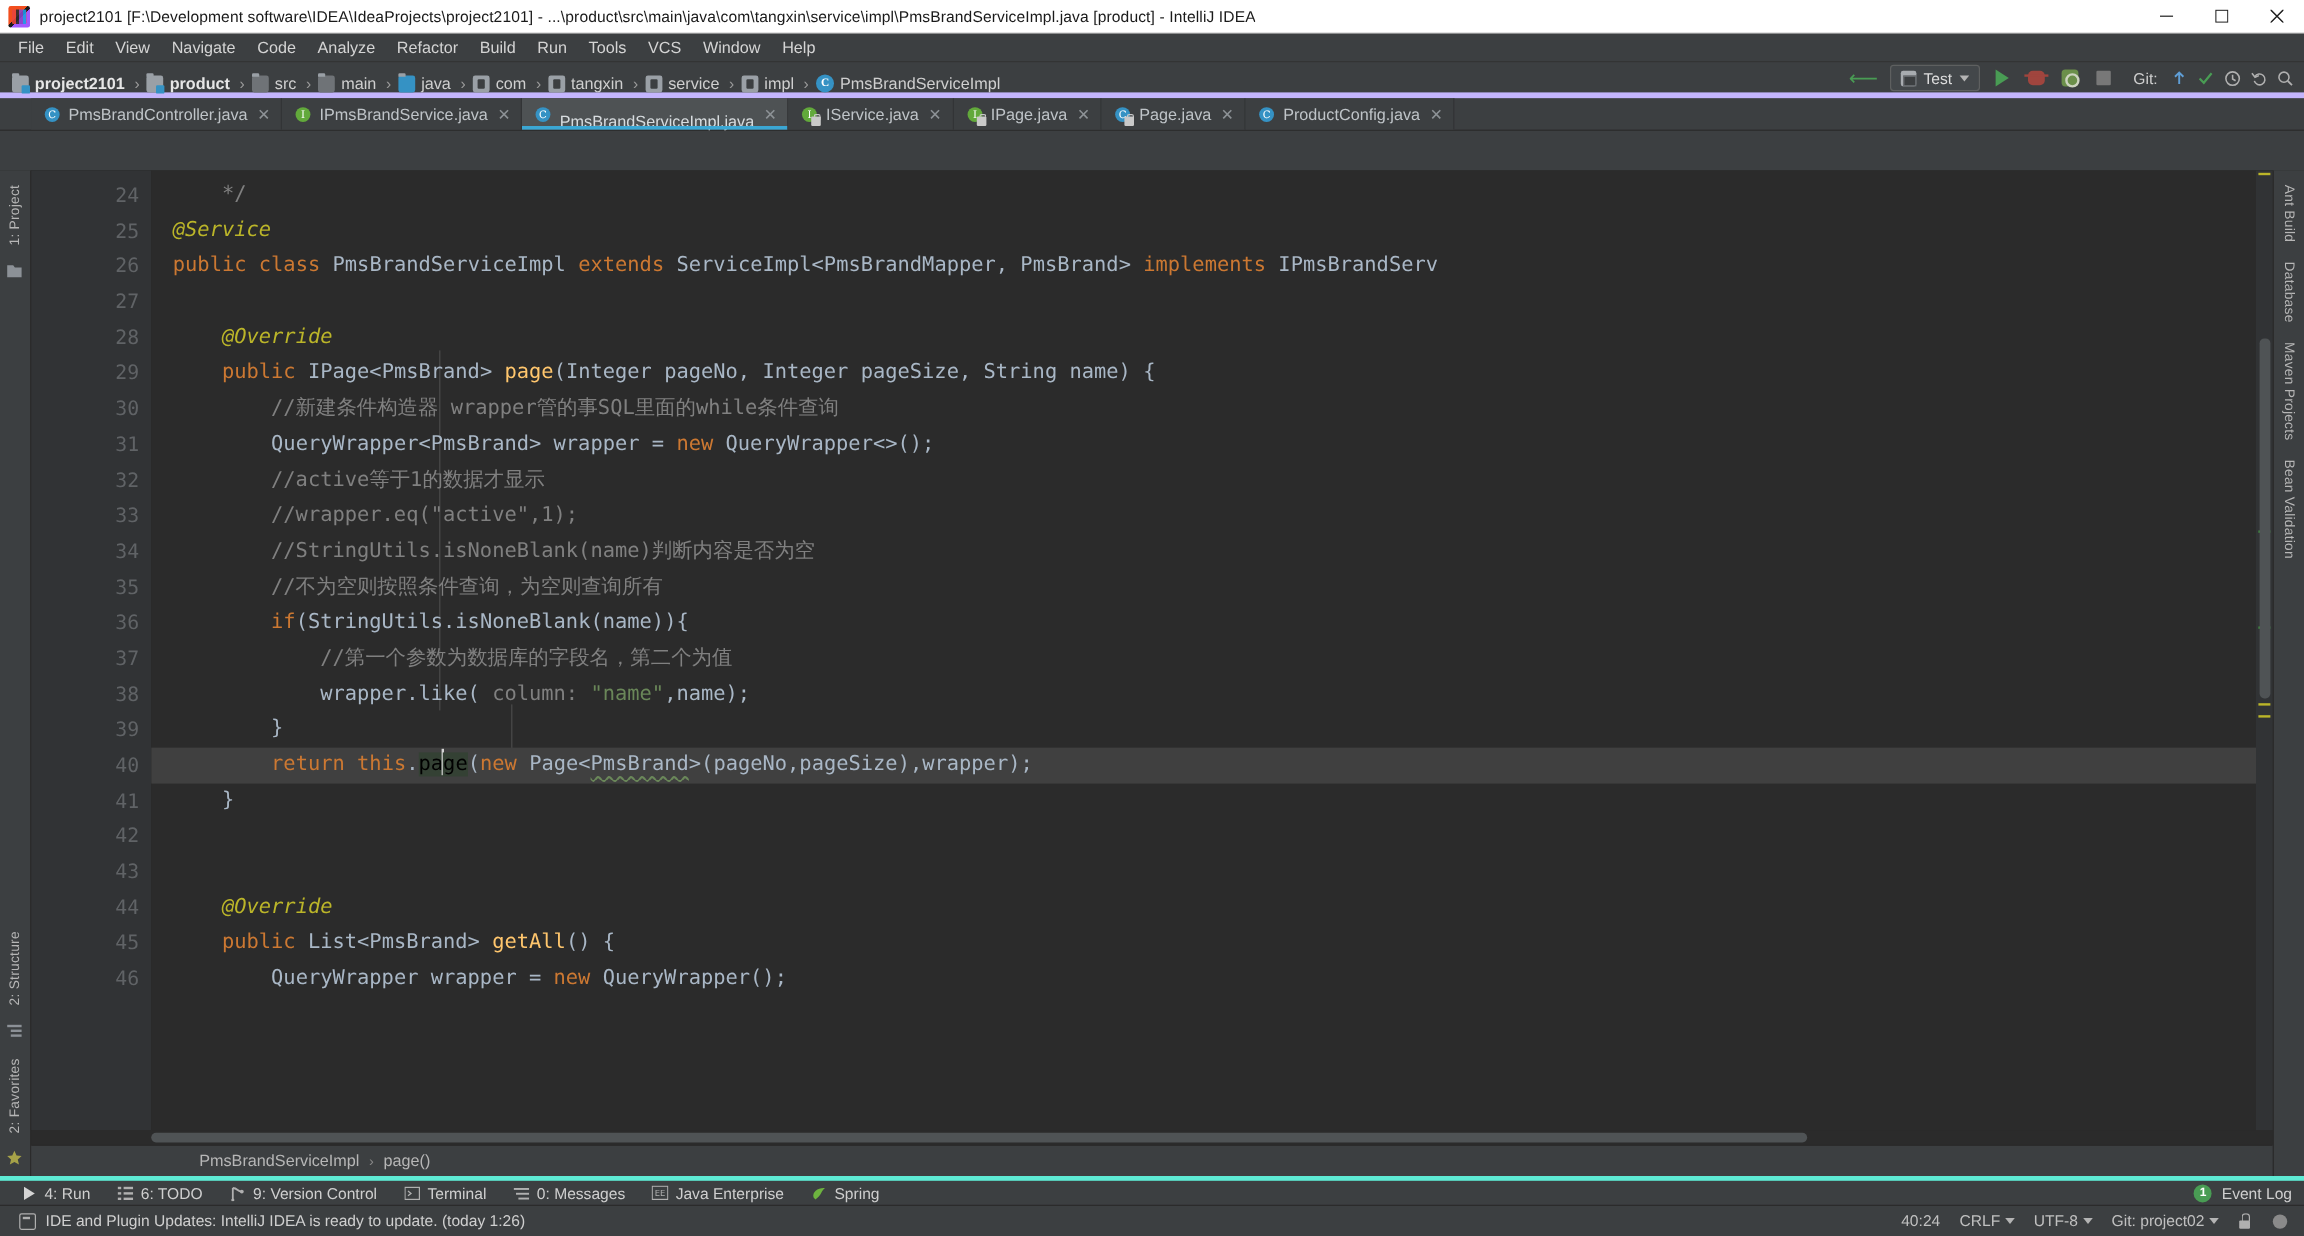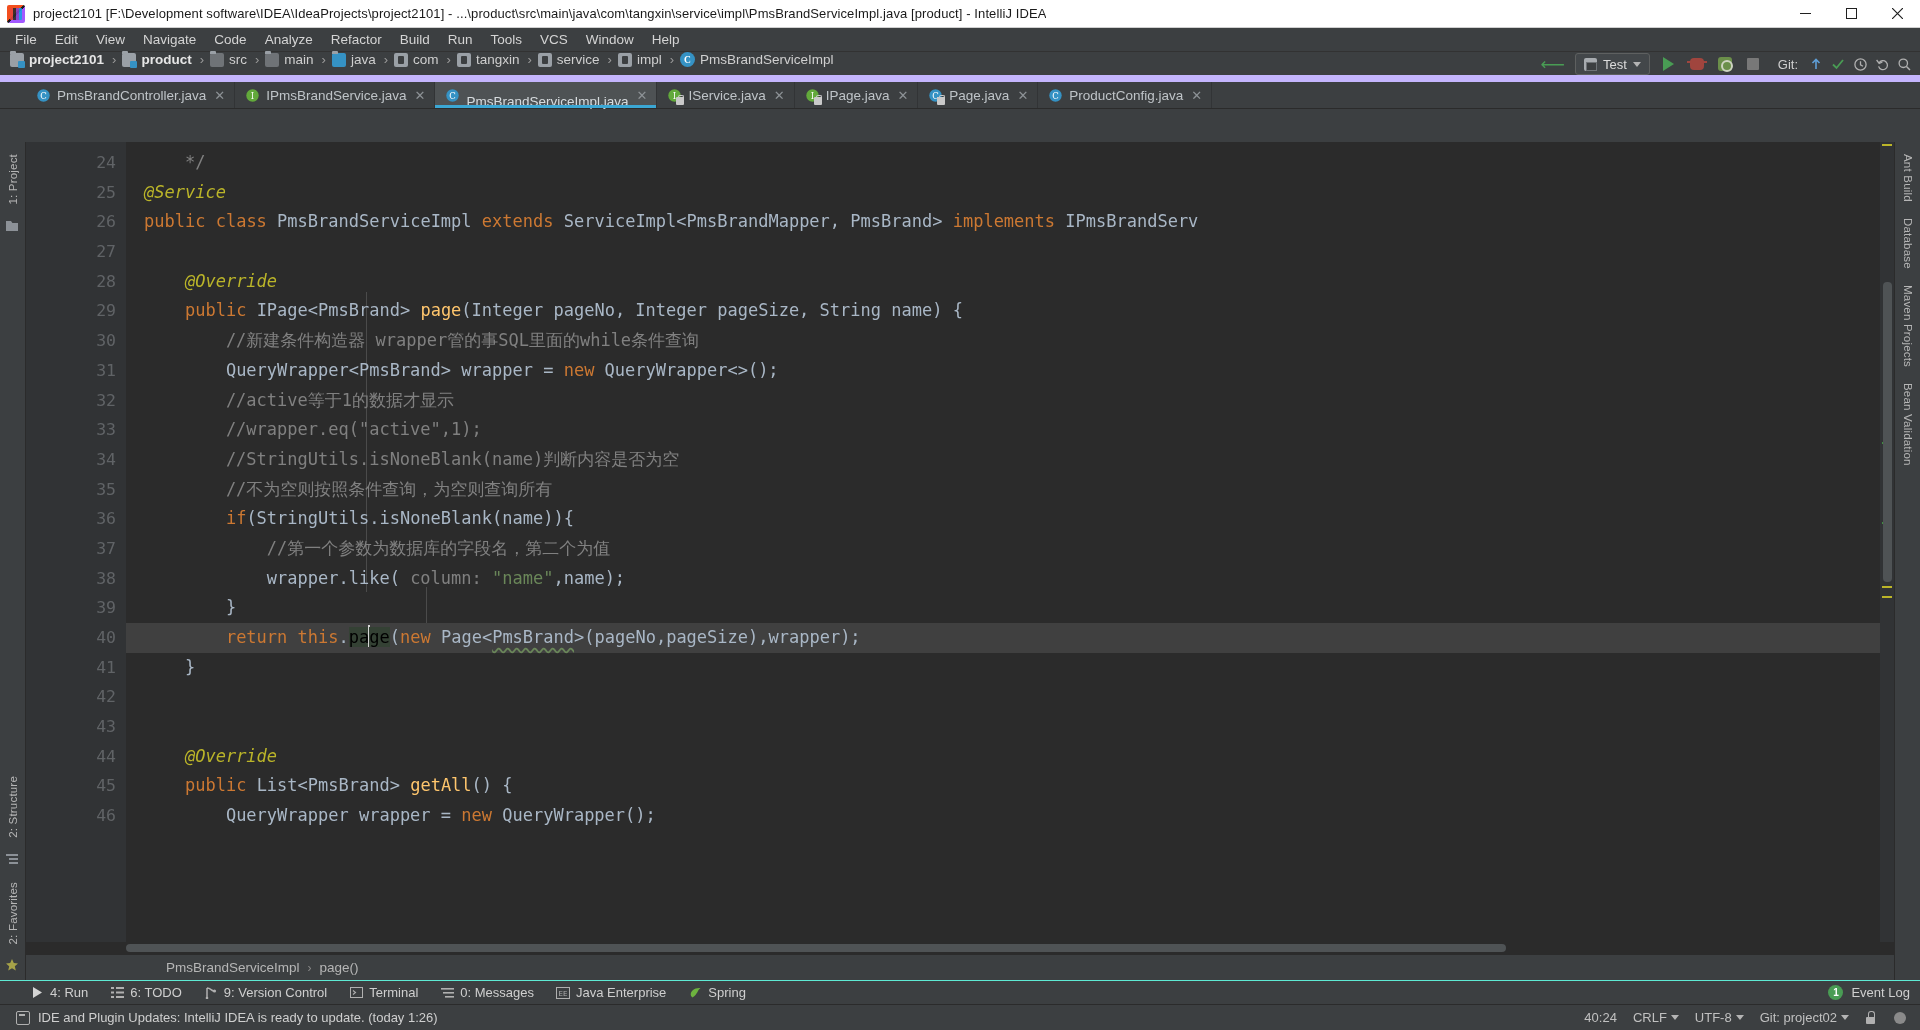--- a/index.html
+++ b/index.html
@@ -41,22 +41,22 @@
   .menubar {
     height: 24px; background: #3c3f41; display:flex; align-items:center;
     padding-left: 6px; flex: none; border-bottom: 1px solid #323232;
   }
   .menu-item {
     font-size: 13.5px; color:#d4d4d4; padding: 2px 9px; white-space: nowrap;
   }
 
   
   .navbar {
-    height: 30px; background: #3c3f41; display:flex; align-items:flex-start;
-    flex: none; padding-left: 6px; border-bottom: 7px solid #c4b5fd;
+    height: 30px; background: #3c3f41; display:flex; align-items:flex-end;
+    flex: none; padding-left: 6px; border-bottom: 5px solid #c4b5fd;
   }
   .crumbs { display:flex; align-items:center; }
   .crumb { display:flex; align-items:center; padding: 0 2px 0 4px; }
   .crumb .cl { font-size: 13.5px; color:#cfcfcf; margin-left:5px; white-space:nowrap; }
   .crumb.bold .cl { font-weight: bold; color:#e6e6e6; }
   .crumb-sep { color:#9a9a9a; font-size: 13px; margin: 0 2px 0 6px; }
   .ic { width:14px; height:14px; flex:none; position:relative; display:inline-block;}
   .ic.folder { background:#9aa0a6; border-radius:2px 2px 2px 2px; }
   .ic.folder::before{ content:""; position:absolute; left:0; top:-2px; width:6px; height:3px; background:#9aa0a6; border-radius:1px 1px 0 0;}
   .ic.folder.mod { background:#9aa0a6; }
@@ -175,21 +175,21 @@
   .editor-crumbs {
     height:26px; background:#3c3f41; display:flex; align-items:center; flex:none;
     padding-left:140px; border-top:1px solid #2b2b2b;
   }
   .editor-crumbs .ec { font-size:13.5px; color:#b6b6b6;}
   .editor-crumbs .sep { color:#888; margin:0 8px; font-size:12px;}
 
   
   .toolbar-bottom {
     height:24px; background:#3c3f41; display:flex; align-items:center; flex:none;
-    border-top:1px solid #5eead4; padding-left:30px; gap:22px;
+    border-top:4px solid #5eead4; padding-left:17px; gap:22px;
   }
   .twbtn { display:flex; align-items:center; gap:6px; font-size:13px; color:#cfcfcf; white-space:nowrap;}
   .tw-ico { width:14px; height:14px; flex:none; display:flex; align-items:center; justify-content:center;}
 
   .bottom-right { margin-left:auto; display:flex; align-items:center; gap:8px; padding-right:10px;}
   .evt-badge {
     width:15px;height:15px;border-radius:50%;background:#499c54;color:#fff;font-size:10px;
     display:flex;align-items:center;justify-content:center;font-weight:bold;
   }
 

